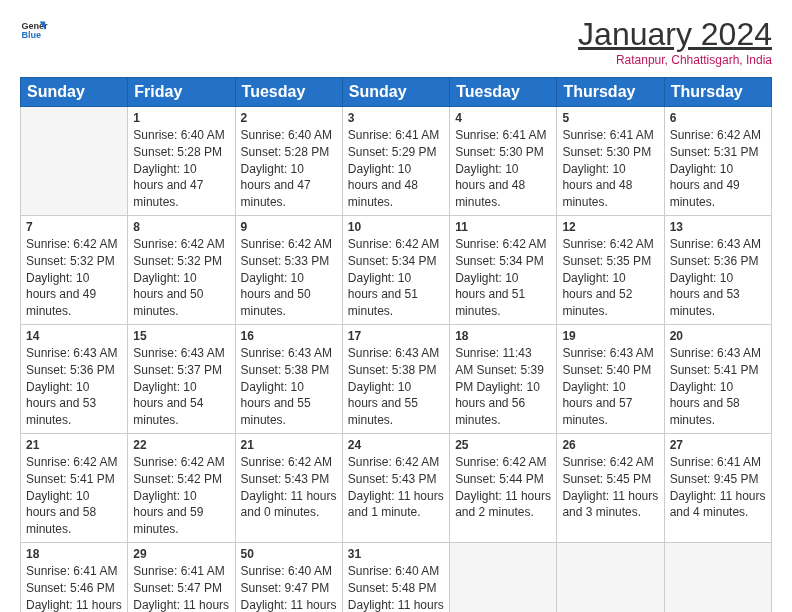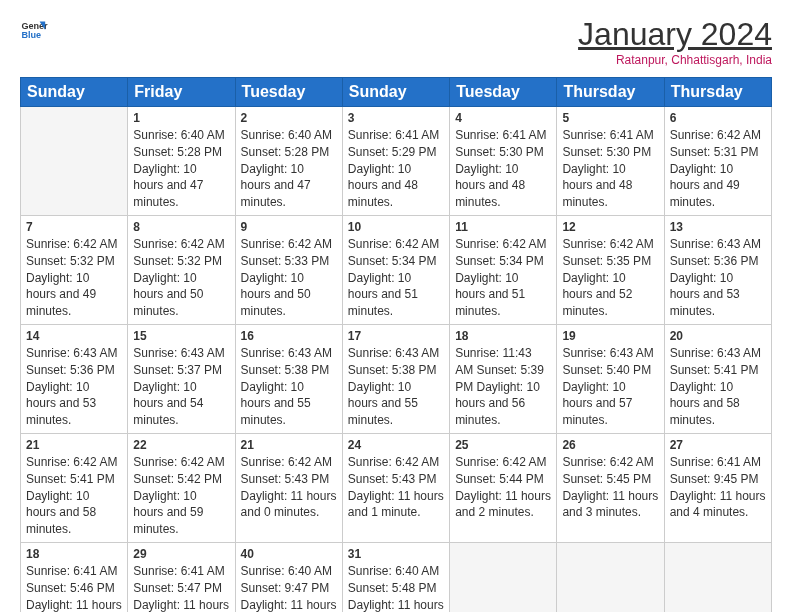--- a/index.html
+++ b/index.html
@@ -323,21 +323,21 @@
 and 5 minutes.</div>
           </td>
           <td>
             <span class="day-num">29</span>
             <div class="day-info">Sunrise: 6:41 AM
 Sunset: 5:47 PM
 Daylight: 11 hours
 and 5 minutes.</div>
           </td>
           <td>
-            <span class="day-num">40</span>
+            <span class="day-num">50</span>
             <div class="day-info">Sunrise: 6:40 AM
 Sunset: 9:47 PM
 Daylight: 11 hours
 and 6 minutes.</div>
           </td>
           <td>
             <span class="day-num">31</span>
             <div class="day-info">Sunrise: 6:40 AM
 Sunset: 5:48 PM
 Daylight: 11 hours

